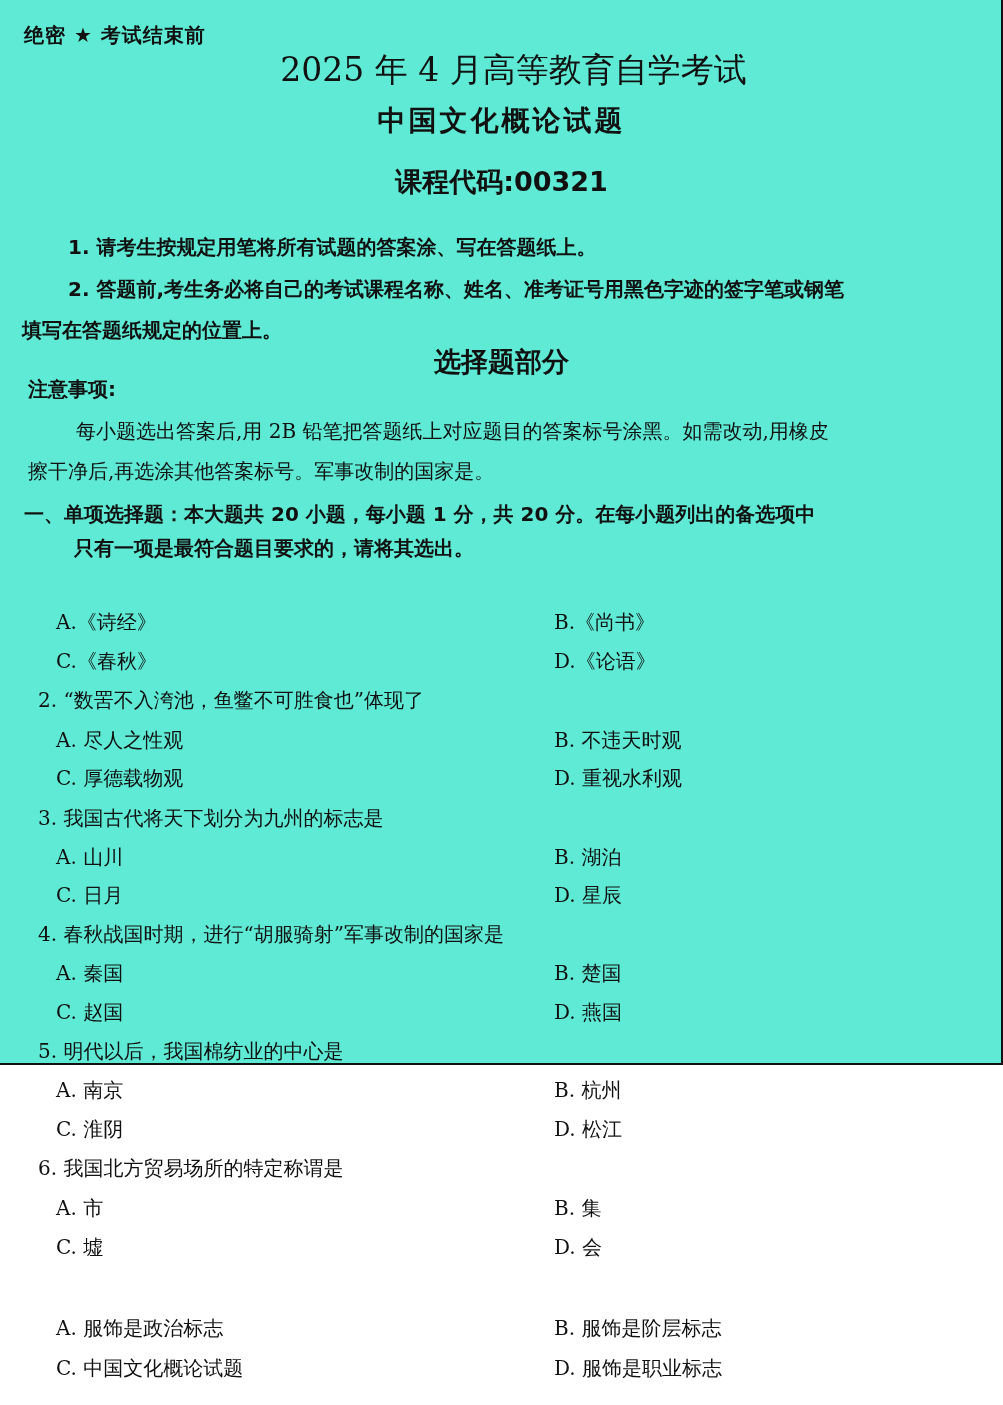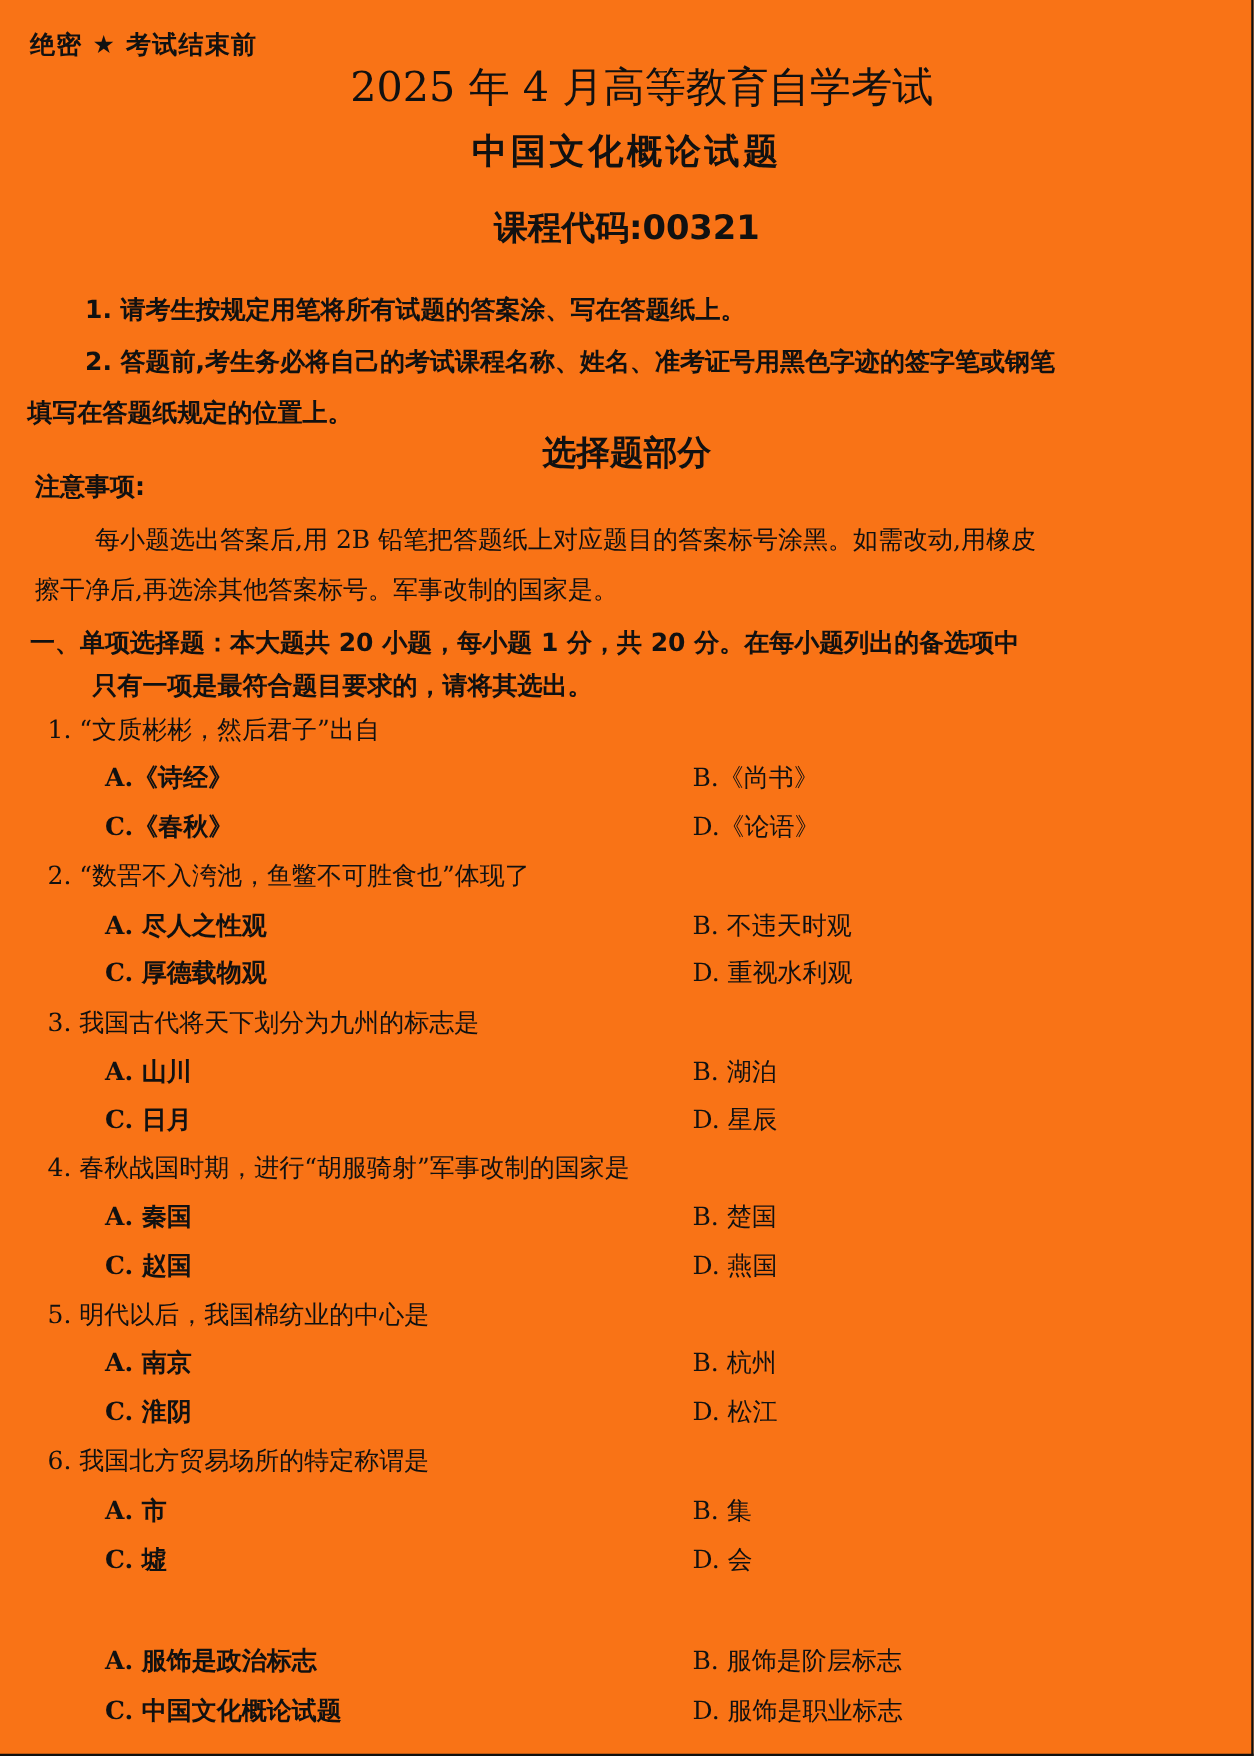--- a/index.html
+++ b/index.html
@@ -3,25 +3,25 @@
 <meta charset="utf-8">
 <style>
   html, body { margin: 0; padding: 0; }
   body {
     width: 1003px; height: 1405px; overflow: hidden;
     background: #ffffff;
     font-family: "DejaVu Serif", "Liberation Serif", serif;
     color: #111;
   }
   .page {
-    position: relative; width: 1003px; height: 1405px;
+    position: relative; width: 1003px; height: 1065px;
     box-sizing: border-box;
     border-right: 2px solid #111;
     border-bottom: 2px solid #111;
-    background: #f97316;
+    background: #5eead4;
   }
   .abs { position: absolute; white-space: nowrap; }
   .secret { left: 24px; top: 22px; font-size: 20px; font-weight: bold; font-family: "DejaVu Sans", sans-serif; letter-spacing: 1px; }
   .exam-title { left: 0; width: 1003px; text-align: center; top: 48px; font-size: 33px; padding-left: 12px; }
   .exam-title span { display: inline-block; transform: translateX(0px); }
   .main-title { left: 0; width: 1003px; text-align: center; top: 102px; font-size: 28px; font-weight: bold; font-family: "DejaVu Sans", sans-serif; letter-spacing: 3px; }
   .course-code { left: 0; width: 1003px; text-align: center; top: 164px; font-size: 27px; font-weight: bold; font-family: "DejaVu Sans", sans-serif; }
   .instr { font-size: 20px; font-weight: bold; font-family: "DejaVu Sans", sans-serif; }
   .instr1 { left: 68px; top: 234px; }
   .instr2 { left: 68px; top: 276px; }
@@ -29,21 +29,21 @@
   .section-title { left: 0; width: 1003px; text-align: center; top: 344px; font-size: 27px; font-weight: bold; font-family: "DejaVu Sans", sans-serif; }
   .notice-label { left: 28px; top: 376px; font-size: 20px; font-weight: bold; font-family: "DejaVu Sans", sans-serif; }
   .notice { font-size: 20px; }
   .notice1 { left: 76px; top: 418px; }
   .notice2 { left: 28px; top: 458px; }
   .part { font-size: 20px; font-weight: bold; font-family: "DejaVu Sans", sans-serif; }
   .part1 { left: 24px; top: 501px; }
   .part2 { left: 74px; top: 535px; }
   .q { font-size: 20px; left: 38px; }
   .opt { font-size: 20px; }
-  .optL { left: 84px; font-weight: bold; }
+  .optL { left: 56px; }
   .optR { left: 554px; }
 </style>
 </head>
 <body>
 
 <div class="page">
   <div class="abs secret">绝密 ★ 考试结束前</div>
   <div class="abs exam-title"><span>2025 年 4 月高等教育自学考试</span></div>
   <div class="abs main-title">中国文化概论试题</div>
   <div class="abs course-code">课程代码:00321</div>
@@ -53,21 +53,20 @@
   <div class="abs instr instr2b">填写在答题纸规定的位置上。</div>
 
   <div class="abs section-title">选择题部分</div>
   <div class="abs notice-label">注意事项:</div>
   <div class="abs notice notice1">每小题选出答案后,用 2B 铅笔把答题纸上对应题目的答案标号涂黑。如需改动,用橡皮</div>
   <div class="abs notice notice2">擦干净后,再选涂其他答案标号。军事改制的国家是。</div>
 
   <div class="abs part part1">一、单项选择题：本大题共 20 小题，每小题 1 分，共 20 分。在每小题列出的备选项中</div>
   <div class="abs part part2">只有一项是最符合题目要求的，请将其选出。</div>
 
-  <div class="abs q" style="top:570px">1. “文质彬彬，然后君子”出自</div>
   <div class="abs opt optL" style="top:609px">A.《诗经》</div>
   <div class="abs opt optR" style="top:609px">B.《尚书》</div>
   <div class="abs opt optL" style="top:648px">C.《春秋》</div>
   <div class="abs opt optR" style="top:648px">D.《论语》</div>
 
   <div class="abs q" style="top:687px">2. “数罟不入洿池，鱼鳖不可胜食也”体现了</div>
   <div class="abs opt optL" style="top:727px">A. 尽人之性观</div>
   <div class="abs opt optR" style="top:727px">B. 不违天时观</div>
   <div class="abs opt optL" style="top:765px">C. 厚德载物观</div>
   <div class="abs opt optR" style="top:765px">D. 重视水利观</div>

